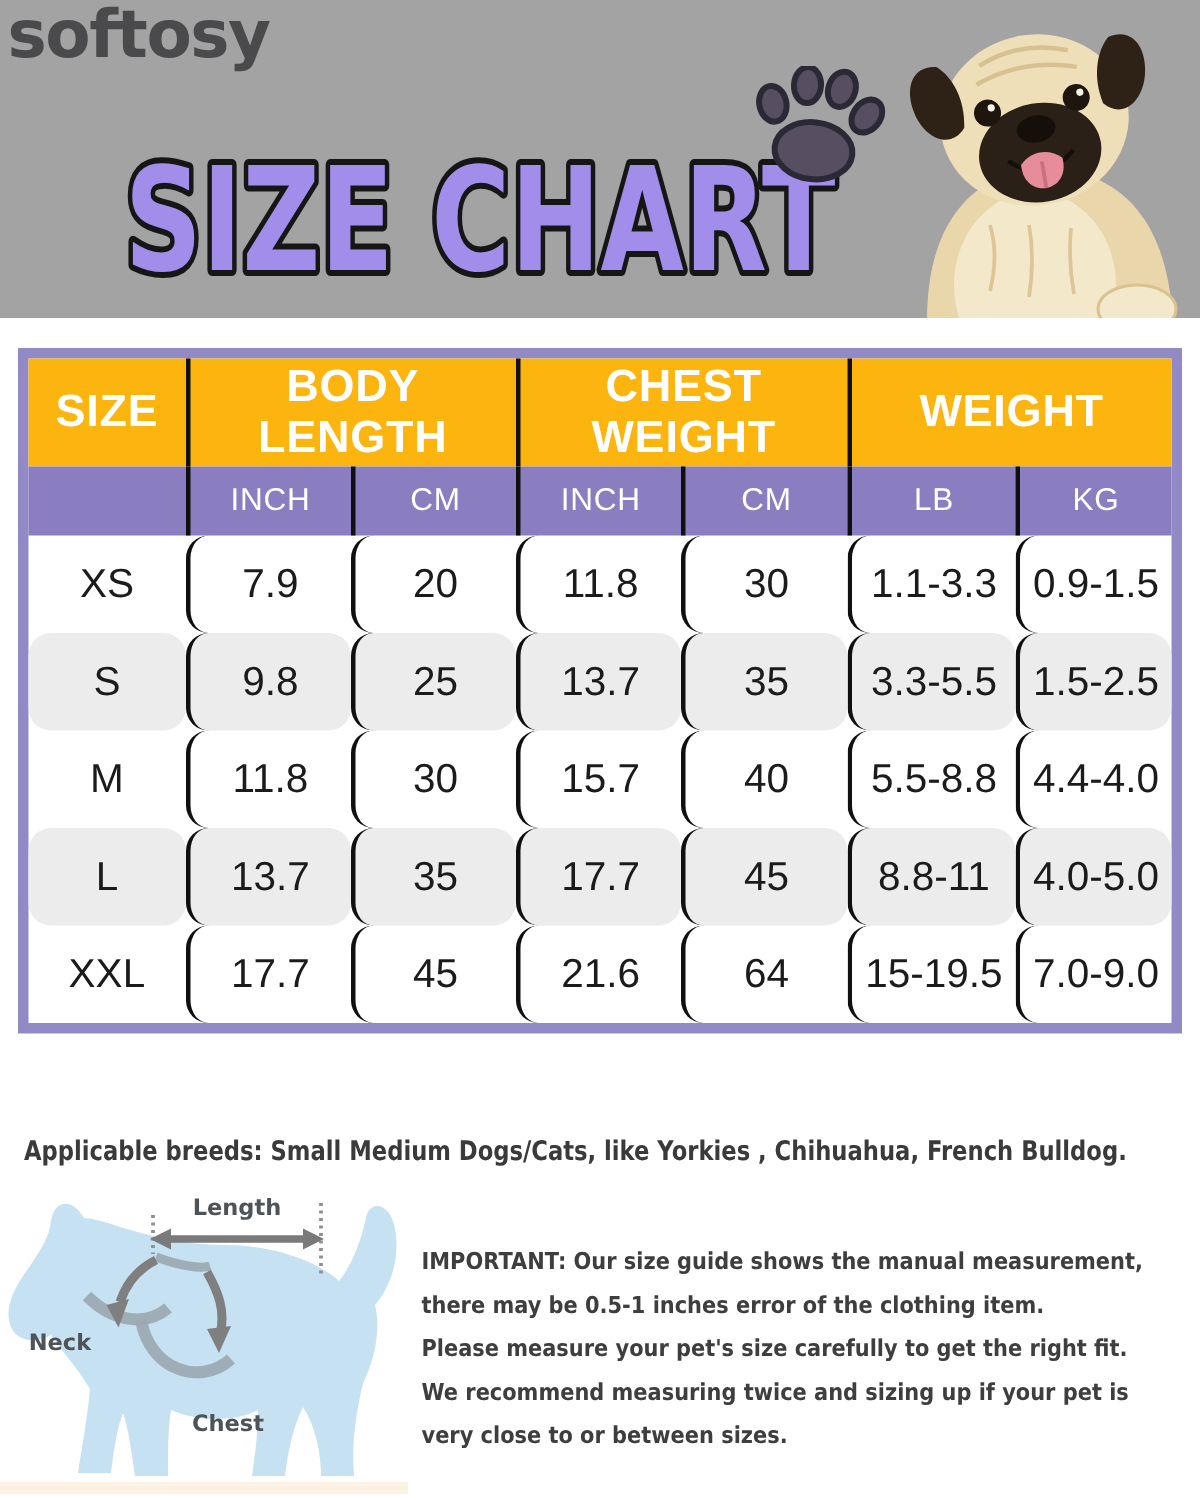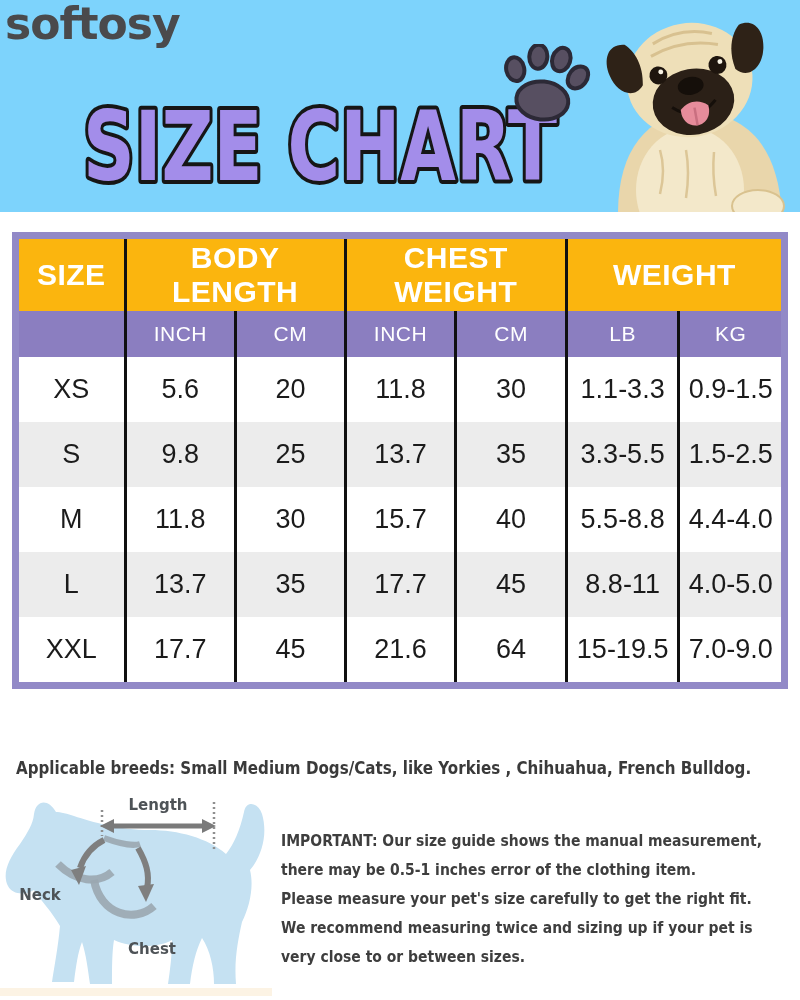--- a/index.html
+++ b/index.html
@@ -3,21 +3,21 @@
 <meta charset="utf-8">
 <style>
   html,body{margin:0;padding:0;}
   body{
     width:800px;height:1000px;position:relative;overflow:hidden;
     background:#ffffff;font-family:"Liberation Sans",sans-serif;
   }
   
   .banner{
     position:absolute;left:0;top:0;width:800px;height:212px;
-    background:#7dd3fc;overflow:hidden;
+    background:#a3a3a3;overflow:hidden;
   }
   .logo{
     position:absolute;left:5px;top:-2px;
     font-family:"DejaVu Sans",sans-serif;font-weight:bold;
     font-size:44px;color:#4A4A4C;letter-spacing:-1px;
   }
   .title-svg{position:absolute;left:72px;top:88px;}
   .title-svg text{
     font-family:"DejaVu Sans",sans-serif;font-weight:bold;
   }
@@ -36,21 +36,21 @@
   .size-table tr > *:not(:first-child){border-left:3px solid #101010;}
   .group-row th{
     background:#FBB50E;color:#ffffff;font-weight:bold;
     font-size:30px;height:72px;letter-spacing:0.5px;
   }
   .unit-row th{
     background:#8B7EC0;color:#ffffff;font-weight:normal;
     font-size:21px;height:46px;letter-spacing:0.5px;
   }
   .size-table tbody td{
-    height:65px;font-size:27px;color:#1B1B1B;background:transparent;
+    height:65px;font-size:27px;color:#1B1B1B;background:transparent;border-radius:15px;
   }
   .size-table tbody tr:nth-child(even) td{background:#ECECEC;}
 
   
   .breeds{
     position:absolute;left:16px;top:757px;white-space:nowrap;
     font-family:"DejaVu Sans",sans-serif;font-weight:bold;
     font-size:18px;color:#3A3A3A;
     transform:scaleX(.84);transform-origin:left top;
   }
@@ -136,21 +136,21 @@
       <th>CM</th>
       <th>INCH</th>
       <th>CM</th>
       <th>LB</th>
       <th>KG</th>
     </tr>
   </thead>
   <tbody>
       <tr>
         <td>XS</td>
-        <td>5.6</td>
+        <td>7.9</td>
         <td>20</td>
         <td>11.8</td>
         <td>30</td>
         <td>1.1-3.3</td>
         <td>0.9-1.5</td>
       </tr>
       <tr>
         <td>S</td>
         <td>9.8</td>
         <td>25</td>

